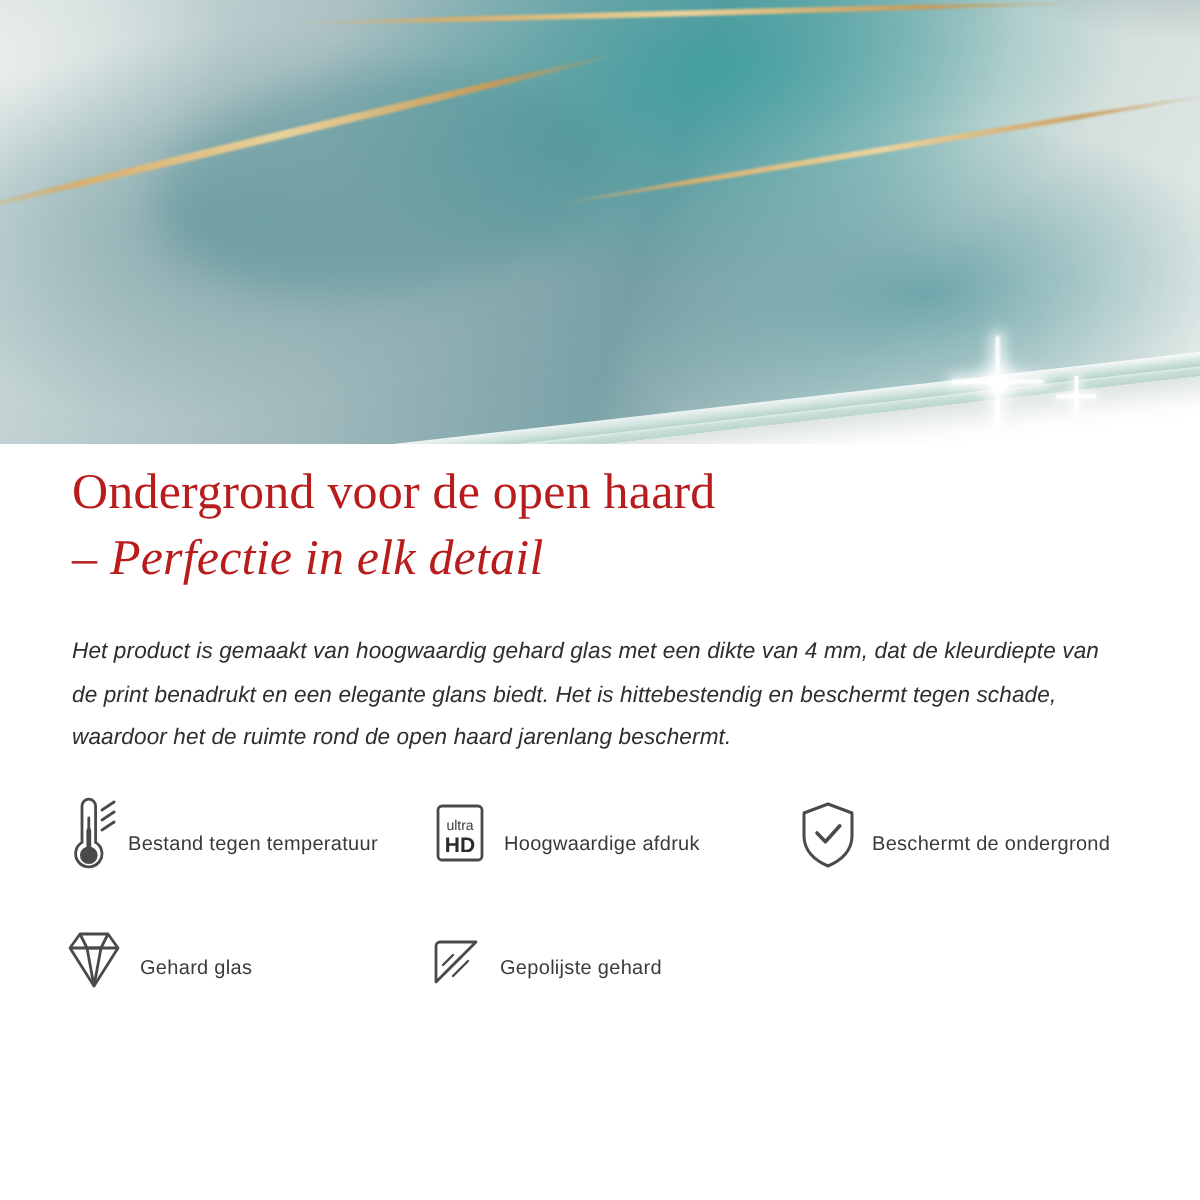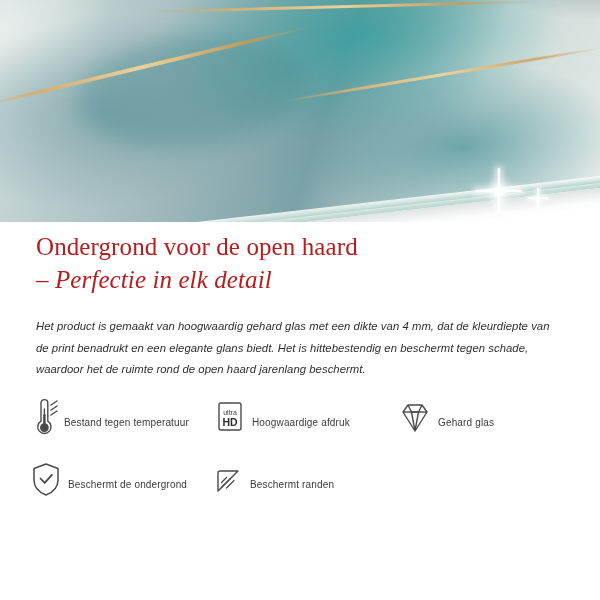--- a/index.html
+++ b/index.html
@@ -292,52 +292,52 @@
           <rect x="11" y="6" width="22" height="27" rx="2" fill="none" stroke="#4a4a4a" stroke-width="1.4"></rect>
           <text x="22" y="18" text-anchor="middle" font-family="Liberation Sans, sans-serif" font-size="7" fill="#3a3a3a">ultra</text>
           <text x="22" y="29" text-anchor="middle" font-family="Liberation Sans, sans-serif" font-size="10.5" font-weight="bold" fill="#2b2b2b">HD</text>
         </svg>
       </div>
       <div class="feature-label">Hoogwaardige afdruk</div>
     </div>
 
     <div class="feature">
       <div class="feature-icon">
+        <svg width="44" height="42" viewBox="0 0 44 42">
+          <path d="M22 5 L34 9.5 V21 c0 7.4 -5.4 12.4 -12 15 c-6.6 -2.6 -12 -7.6 -12 -15 V9.5 Z" fill="none" stroke="#4a4a4a" stroke-width="1.5" stroke-linejoin="round"></path>
+          <path d="M16.5 19.5 l4.2 4.4 l7.2 -8" fill="none" stroke="#4a4a4a" stroke-width="1.8" stroke-linecap="round" stroke-linejoin="round"></path>
+        </svg>
+      </div>
+      <div class="feature-label">Beschermt de ondergrond</div>
+    </div>
+
+    <div class="feature">
+      <div class="feature-icon">
         <svg width="46" height="40" viewBox="0 0 46 40">
           <g fill="none" stroke="#4a4a4a" stroke-width="1.4" stroke-linejoin="round">
             <path d="M11 14 L16 7 H30 L35 14 L23 33 Z"></path>
             <path d="M11 14 H35"></path>
             <path d="M16 7 L19.5 14 L23 33"></path>
             <path d="M30 7 L26.5 14 L23 33"></path>
             <path d="M19.5 14 H26.5"></path>
           </g>
         </svg>
       </div>
       <div class="feature-label">Gehard glas</div>
     </div>
 
     <div class="feature">
       <div class="feature-icon">
-        <svg width="44" height="42" viewBox="0 0 44 42">
-          <path d="M22 5 L34 9.5 V21 c0 7.4 -5.4 12.4 -12 15 c-6.6 -2.6 -12 -7.6 -12 -15 V9.5 Z" fill="none" stroke="#4a4a4a" stroke-width="1.5" stroke-linejoin="round"></path>
-          <path d="M16.5 19.5 l4.2 4.4 l7.2 -8" fill="none" stroke="#4a4a4a" stroke-width="1.8" stroke-linecap="round" stroke-linejoin="round"></path>
-        </svg>
-      </div>
-      <div class="feature-label">Beschermt de ondergrond</div>
-    </div>
-
-    <div class="feature">
-      <div class="feature-icon">
         <svg width="42" height="40" viewBox="0 0 42 40">
           <path d="M10 31 V13 a2 2 0 0 1 2 -2 H30 Z" fill="none" stroke="#4a4a4a" stroke-width="1.4" stroke-linejoin="round"></path>
           <g stroke="#4a4a4a" stroke-width="1.2" stroke-linecap="round">
             <line x1="13.5" y1="27.5" x2="22.5" y2="18.5"></line>
             <line x1="13.5" y1="22.5" x2="18.5" y2="17.5"></line>
             <line x1="18.5" y1="28" x2="26" y2="20.5"></line>
           </g>
         </svg>
       </div>
-      <div class="feature-label">Beschermt randen</div>
+      <div class="feature-label">Gepolijste gehard</div>
     </div>
 
 
   </div>
 </div>
 
 </body></html>

